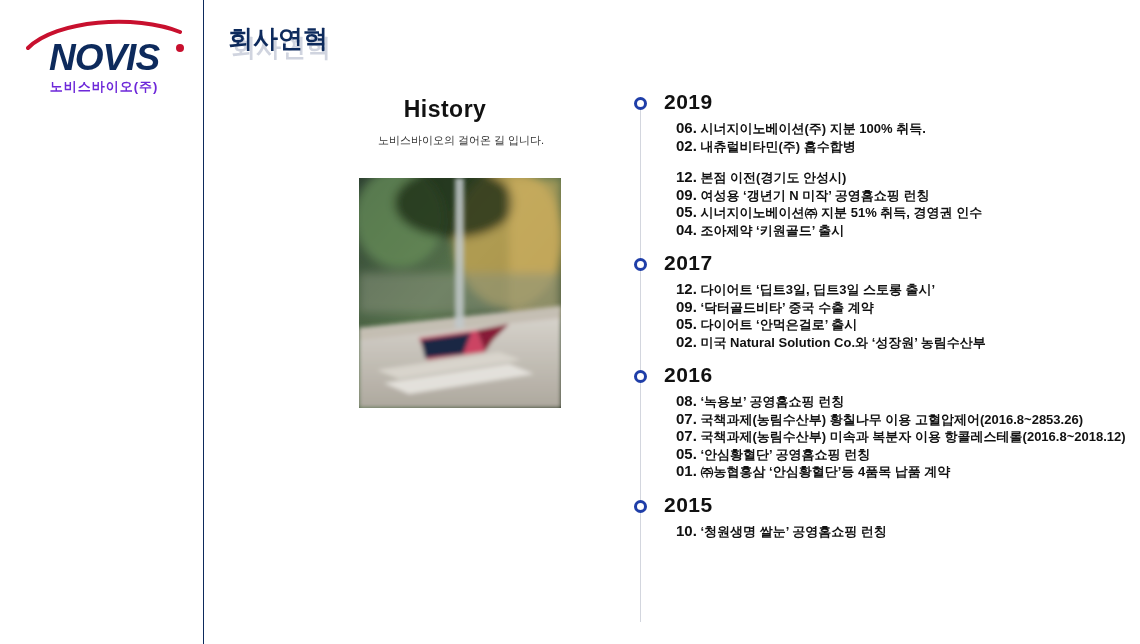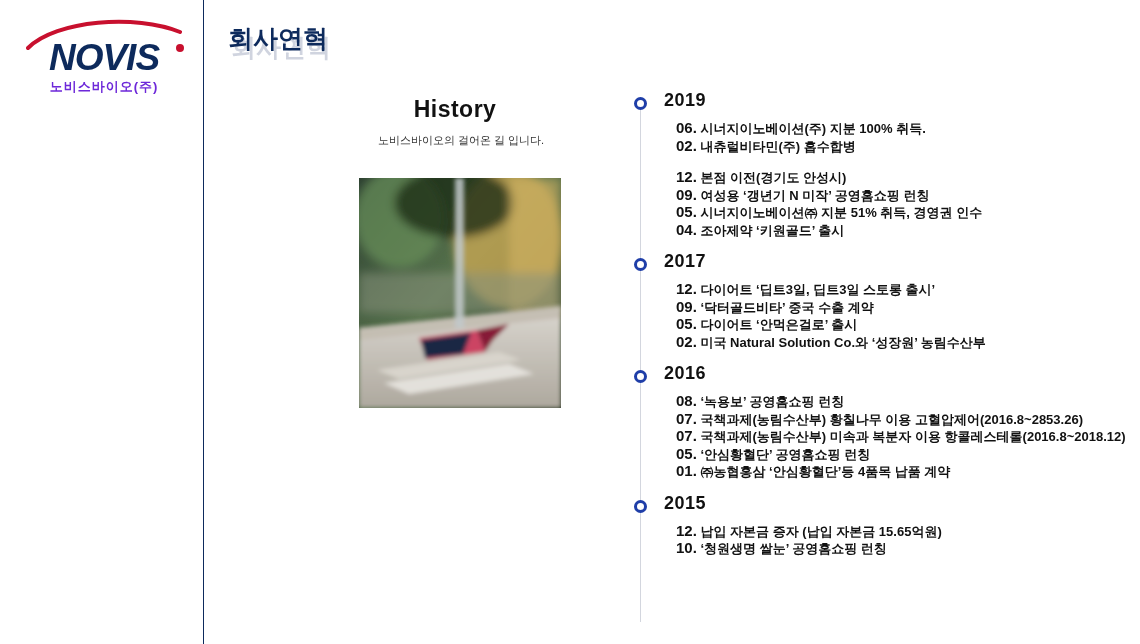--- a/index.html
+++ b/index.html
@@ -99,21 +99,21 @@
     font-size: 25px;
     font-weight: bold;
     color: rgba(150,160,185,0.45);
     letter-spacing: 0px;
     z-index: -1;
   }
 
   
   #history-heading {
     position: absolute;
-    left: 324px;
+    left: 314px;
     top: 96px;
     width: 262px;
     text-align: center;
     font-size: 23px;
     font-weight: bold;
     color: #111111;
     letter-spacing: 0.5px;
   }
   #history-sub {
     position: absolute;
@@ -165,21 +165,21 @@
     height: 13px;
     border-radius: 50%;
     background: #ffffff;
     border: 3px solid #1f3ea8;
     box-sizing: border-box;
   }
   .year-label {
     position: absolute;
     left: 36px;
     top: -2px;
-    font-size: 18px;
+    font-size: 21px;
     font-weight: bold;
     color: #111111;
     letter-spacing: 0.5px;
   }
   .events {
     margin-left: 48px;
     margin-top: 2px;
   }
   .event {
     font-size: 10.5px;
@@ -309,17 +309,16 @@
         <div class="event"><span class="mm">05.</span><span class="txt"> ‘안심황혈단’ 공영홈쇼핑 런칭</span></div>
         <div class="event"><span class="mm">01.</span><span class="txt"> ㈜농협홍삼 ‘안심황혈단’등 4품목 납품 계약</span></div>
       </div>
     </div>
     <div class="year-block">
       <div class="year-row">
         <div class="year-bullet" style="border-color: rgb(31, 62, 168);"></div>
         <div class="year-label">2015</div>
       </div>
       <div class="events">
-        <div class="event"><span class="mm">12.</span><span class="txt"> 납입 자본금 증자 (납입 자본금 15.65억원)</span></div>
         <div class="event"><span class="mm">10.</span><span class="txt"> ‘청원생명 쌀눈’ 공영홈쇼핑 런칭</span></div>
       </div>
     </div>
   </div>
 
 </body></html>

